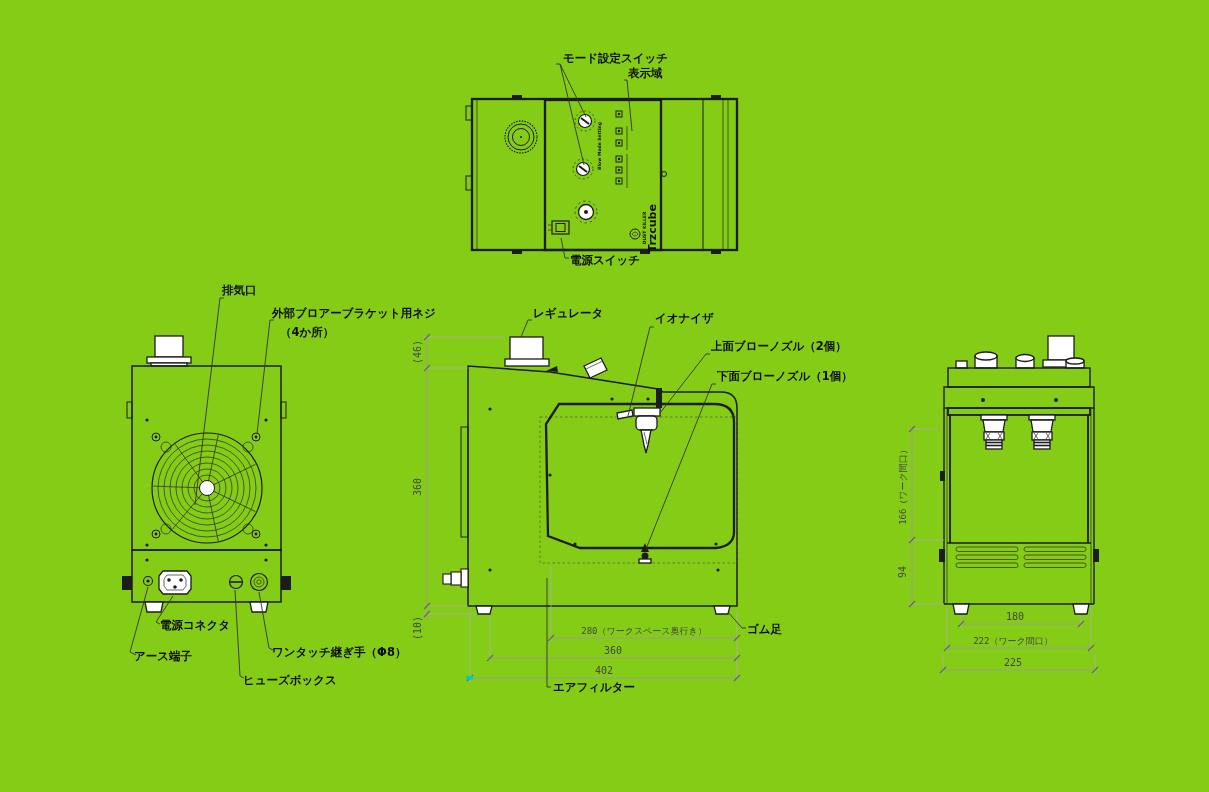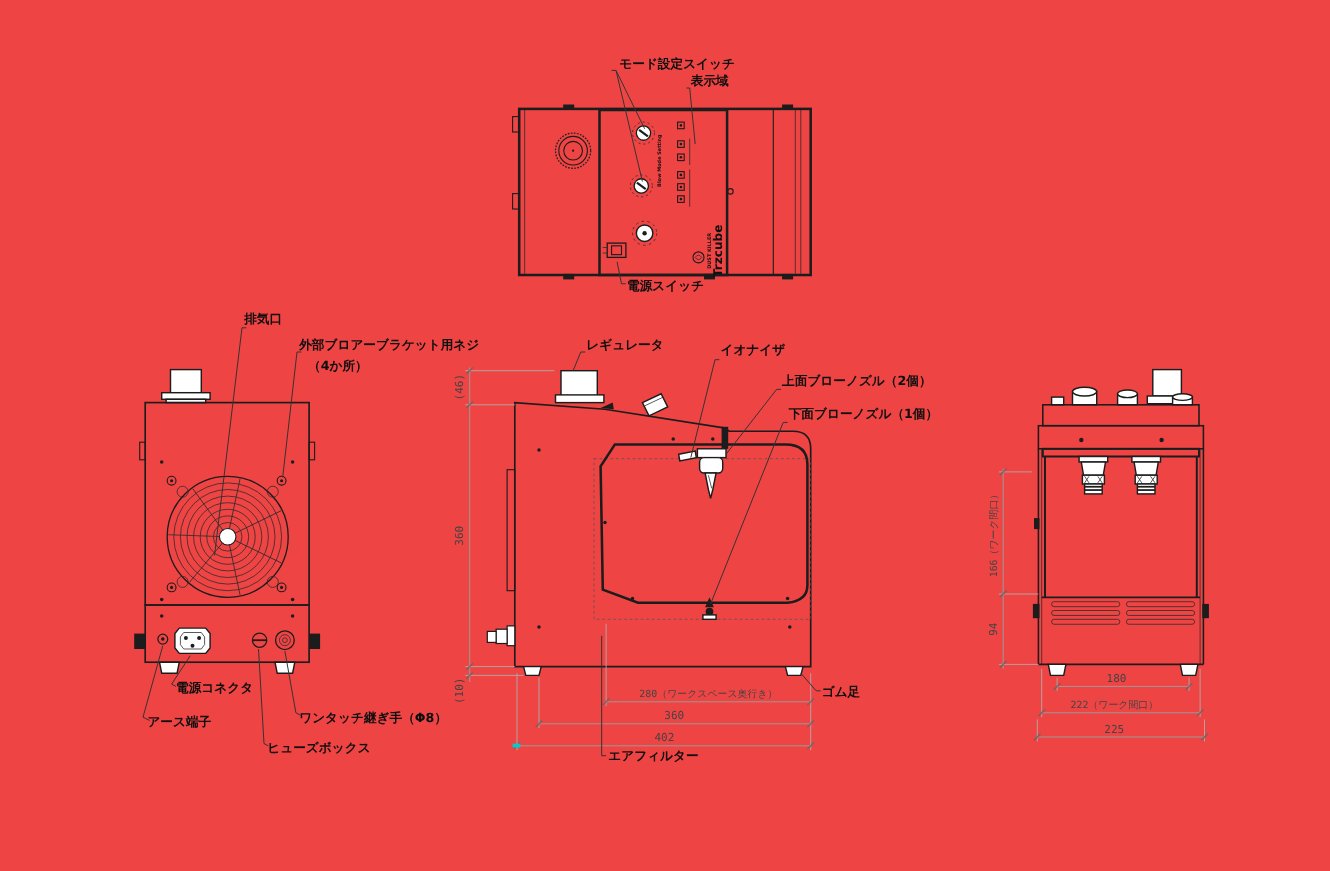--- a/index.html
+++ b/index.html
@@ -1,16 +1,16 @@
 <!DOCTYPE html>
 <html><head>
 <meta charset="utf-8">
 <style>
   html,body{margin:0;padding:0;background:#fff;}
-  #canvas{position:relative;width:1209px;height:792px;background:#ef4444;overflow:hidden;
+  #canvas{position:relative;width:1209px;height:792px;background:#84cc16;overflow:hidden;
           font-family:"Liberation Sans","DejaVu Sans",sans-serif;text-align:right;}
   svg{position:absolute;left:0;top:0;}
   .ln   {stroke:#1c1c1c;stroke-width:1.3;fill:none;}
   .lnw  {stroke:#1c1c1c;stroke-width:1.3;fill:#ffffff;}
   .ln2  {stroke:#1c1c1c;stroke-width:2.3;fill:none;}
   .thin {stroke:#2a2a2a;stroke-width:0.7;fill:none;}
   .fillb{fill:#1c1c1c;stroke:none;}
   .dot  {fill:#1c1c1c;stroke:none;}
   .dash {stroke:#555;stroke-width:0.7;fill:none;stroke-dasharray:2.5,2.5;}
   .ext  {stroke:#adadad;stroke-width:0.8;fill:none;}

